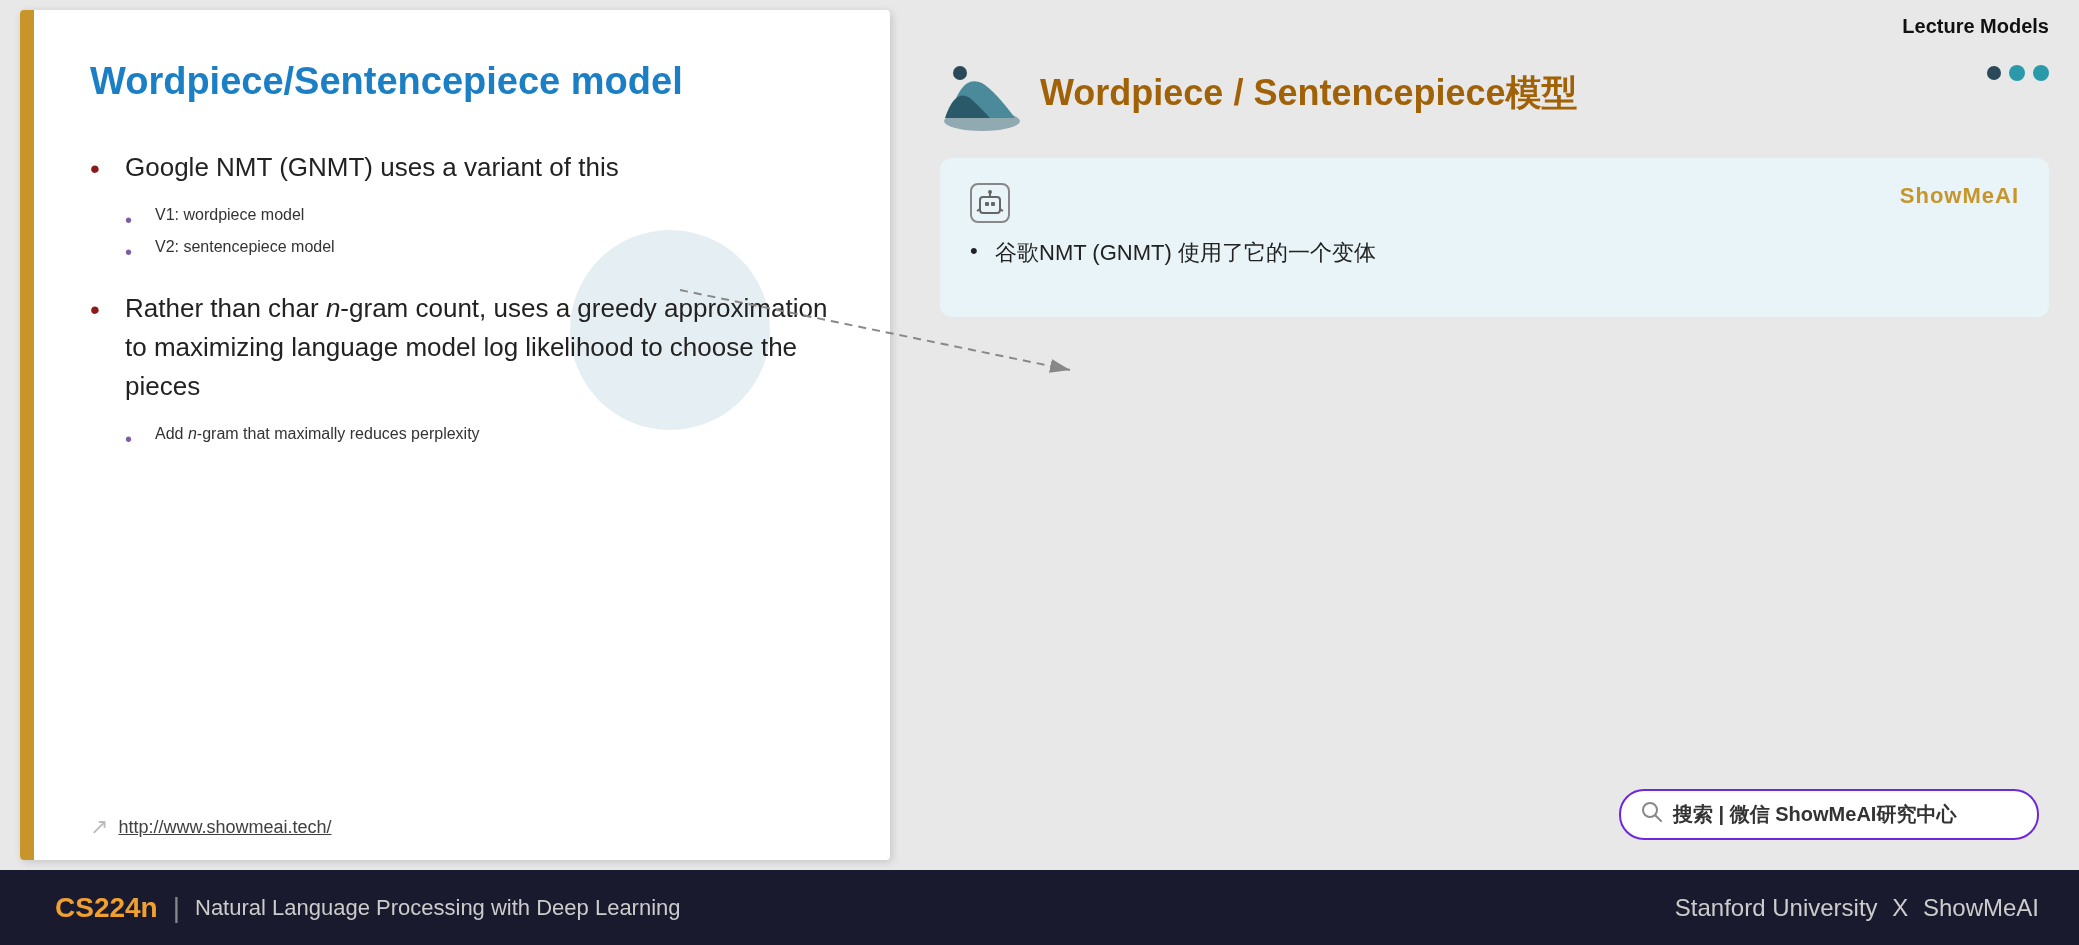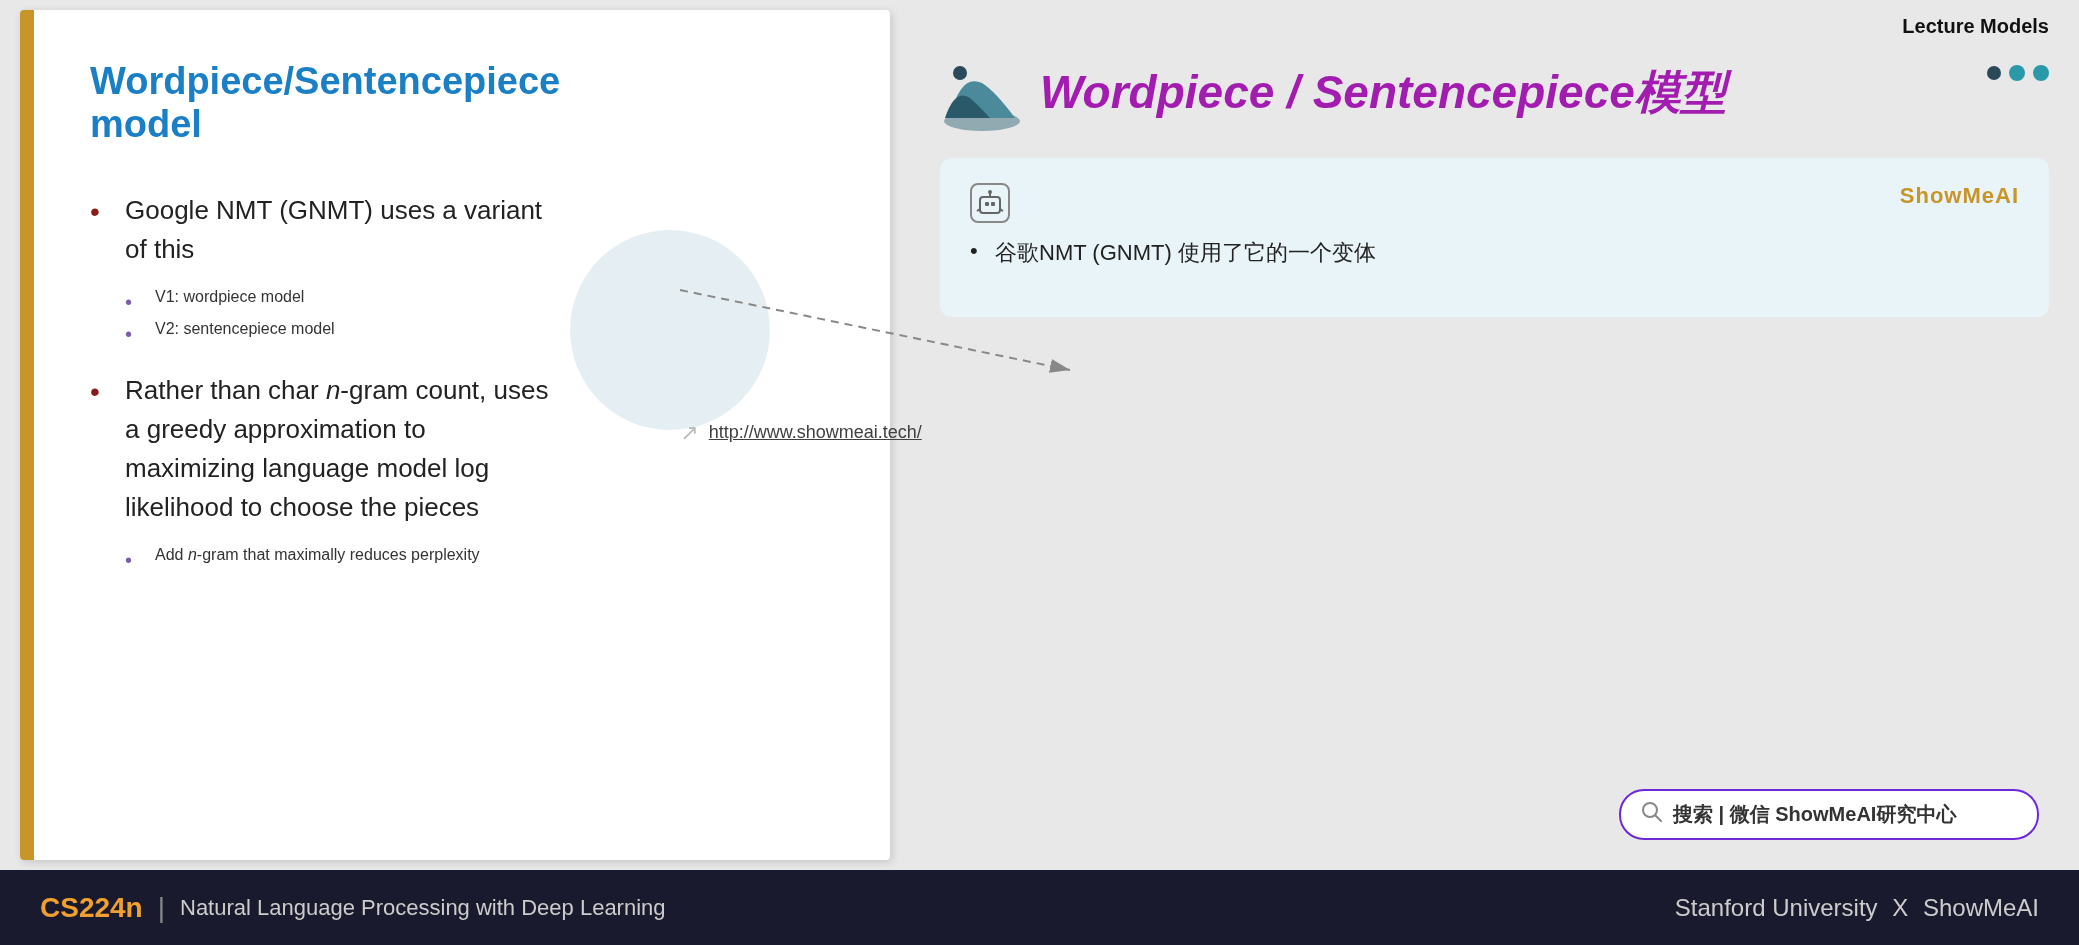--- a/index.html
+++ b/index.html
@@ -23,21 +23,21 @@
     
     .left-slide {
       width: 870px;
       height: 850px;
       margin: 10px 20px;
       background: white;
       border-radius: 4px;
       box-shadow: 2px 2px 8px rgba(0,0,0,0.15);
       position: relative;
       display: flex;
-      flex-direction: row;
+      flex-direction: column;
     }
 
     .slide-left-border {
       position: absolute;
       left: 0;
       top: 0;
       bottom: 0;
       width: 14px;
       background: #c8952a;
       border-radius: 4px 0 0 4px;
@@ -144,24 +144,23 @@
       color: #111;
     }
 
     .lecture-header .lecture-line2 {
       font-size: 20px;
       font-weight: bold;
       color: #111;
     }
 
     .right-title-text {
-      font-size: 46px;
-      font-weight: bold;
-      color: #a21caf;
-      font-style: italic;
+      font-size: 36px;
+      font-weight: bold;
+      color: #a16207;
     }
 
     
     .dots-container {
       display: flex;
       gap: 8px;
       align-items: center;
       margin-left: auto;
       margin-top: -40px;
     }
@@ -294,20 +293,21 @@
       display: flex;
       align-items: center;
       padding: 0 40px;
       justify-content: space-between;
     }
 
     .bottom-left {
       display: flex;
       align-items: center;
       gap: 15px;
+      margin-left: 15px;
     }
 
     .course-code {
       font-size: 28px;
       font-weight: bold;
       color: #f0a030;
     }
 
     .divider-bar {
       color: #888;

